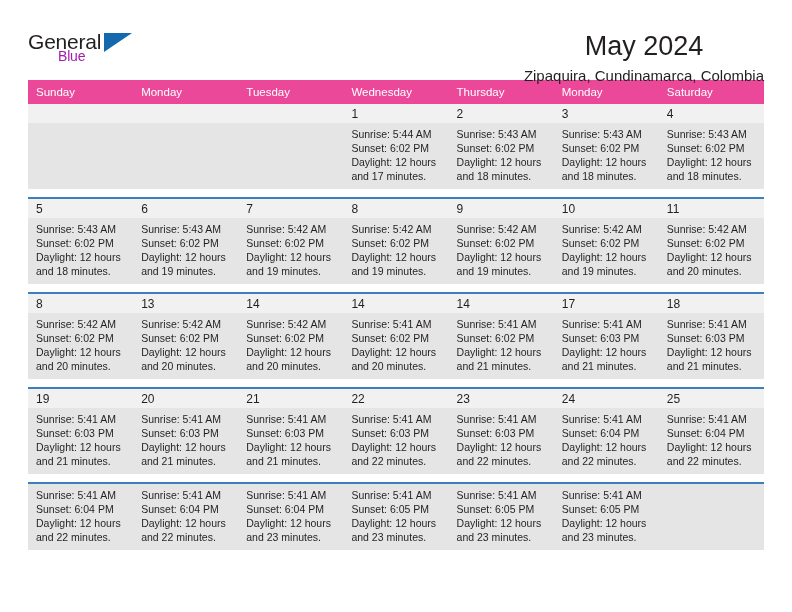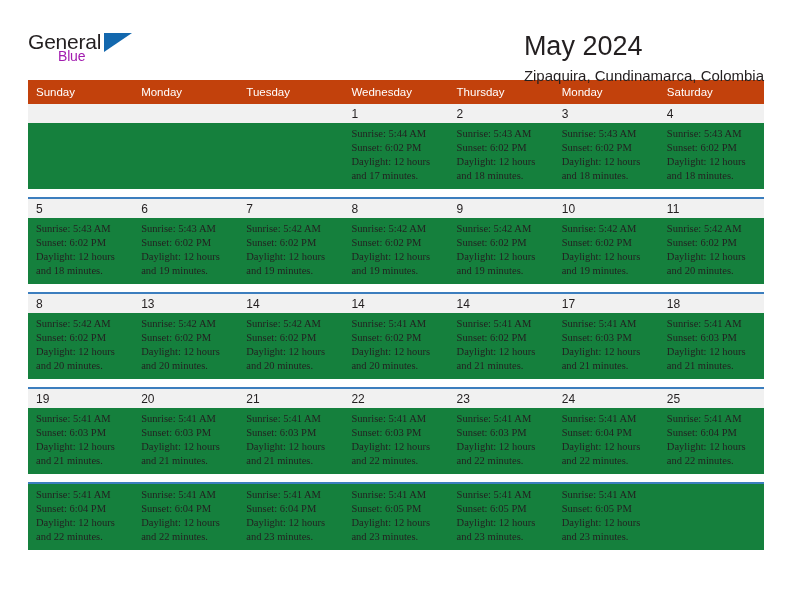--- a/index.html
+++ b/index.html
@@ -61,21 +61,21 @@
     position: absolute;
     left: 76px;
     top: 3px;
     width: 0;
     height: 0;
     border-left: 28px solid #1368ae;
     border-bottom: 19px solid transparent;
   }
 
   .titles {
-    text-align: left;
+    text-align: center;
     flex: 0 0 auto;
   }
   .cal-title {
     font-size: 27px;
     font-weight: normal;
     color: #231f20;
     line-height: 32px;
     white-space: nowrap;
   }
   .cal-subtitle {
@@ -88,21 +88,21 @@
   }
 
   
   .calendar {
     width: 736px;
     border-collapse: collapse;
     table-layout: fixed;
   }
 
   .dow-row th {
-    background: #c2410c;
+    background: #ec4899;
     color: #ffffff;
     font-size: 11.5px;
     font-weight: normal;
     text-align: left;
     padding: 6px 0 6px 8px;
     height: 20px;
     box-sizing: border-box;
     border: none;
   }
 
@@ -125,27 +125,26 @@
     border: none;
     padding: 3px 0 2px 8px;
     font-size: 12px;
     color: #231f20;
     height: 17px;
     vertical-align: top;
     box-sizing: border-box;
   }
 
   .detail-row td {
-    background: #15803d;
+    background: #e5e5e5;
     border: none;
     padding: 4px 6px 0 8px;
     vertical-align: top;
     height: 66px;
     box-sizing: border-box;
-    font-family: Liberation Serif, serif;
   }
 
   .detail {
     font-size: 10.5px;
     line-height: 14px;
     color: #231f20;
   }
   .detail div {
     white-space: nowrap;
   }

